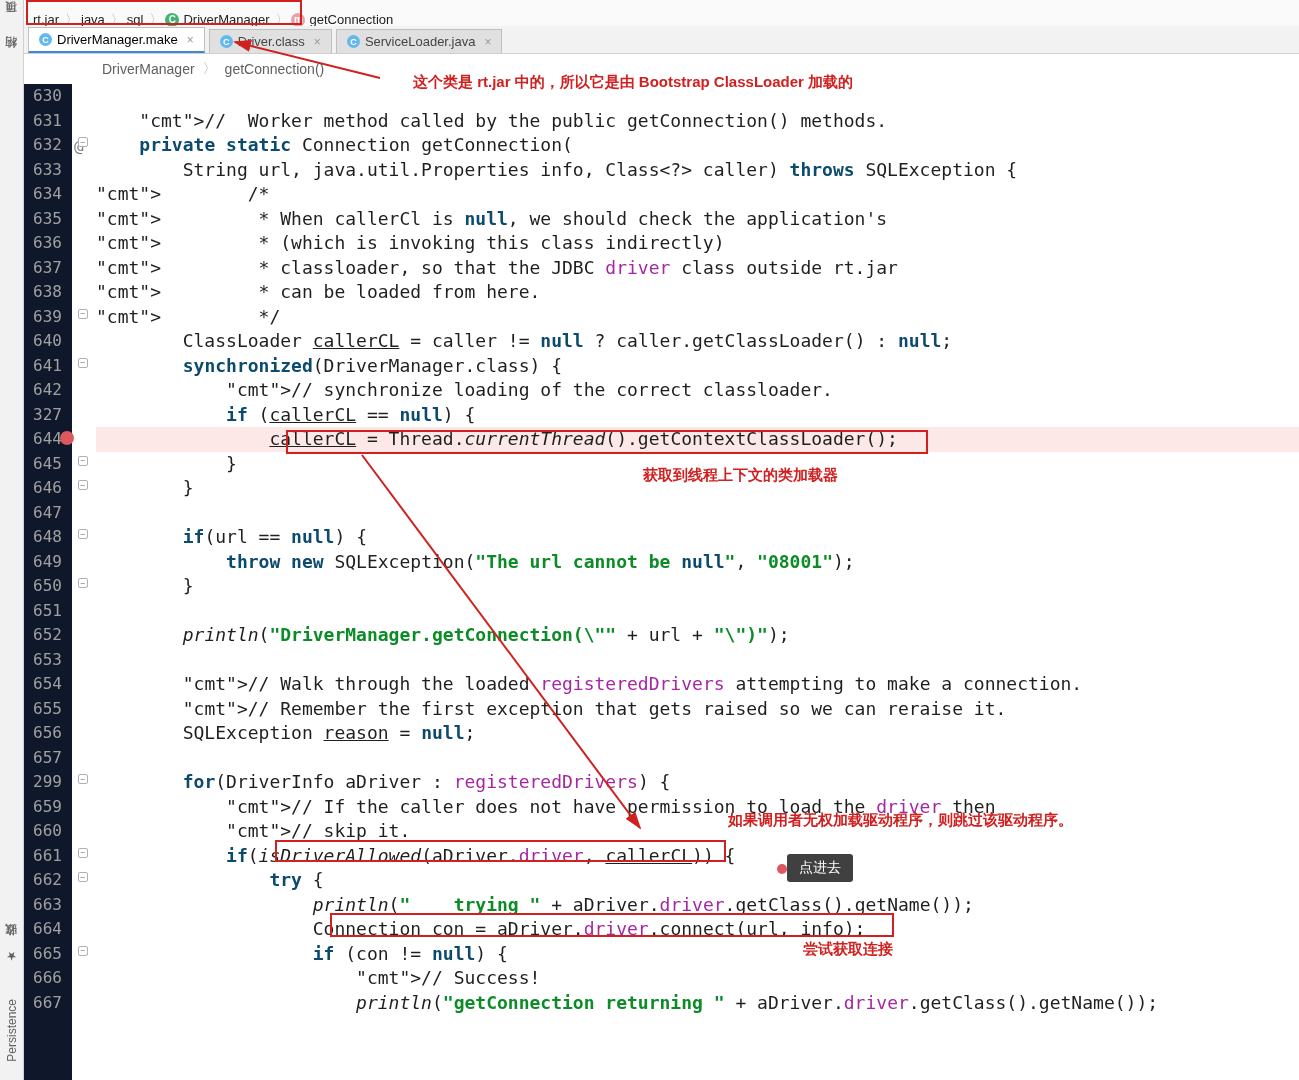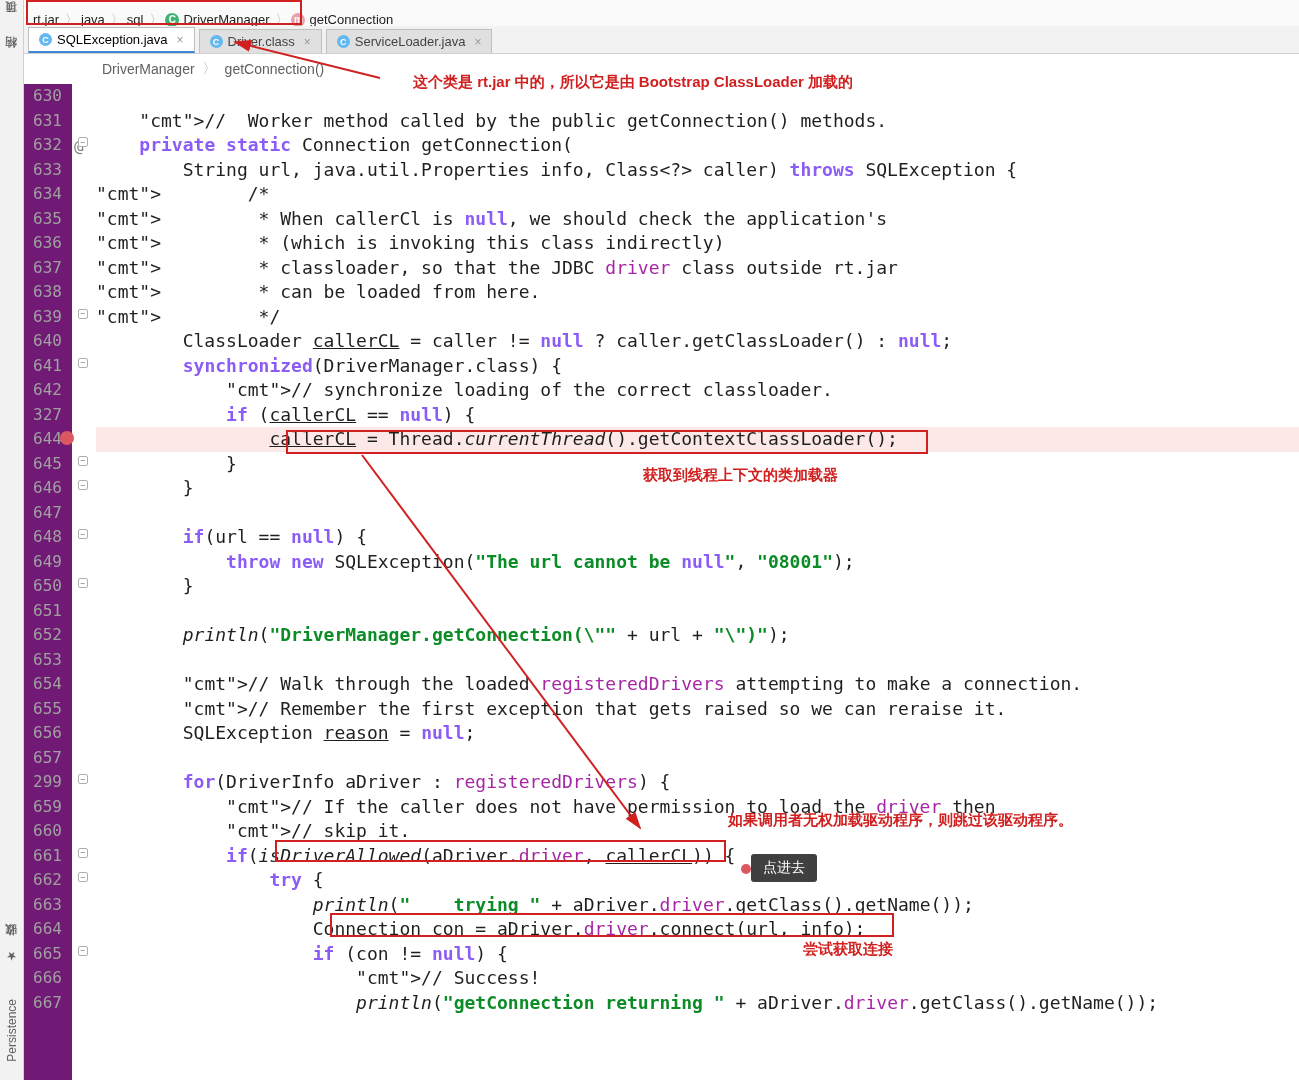--- a/index.html
+++ b/index.html
@@ -24,28 +24,28 @@
   .tab-close { color:#999; font-size:12px; margin-left:4px; }
   .tab-icon-c { width:13px;height:13px;border-radius:50%;background:#63b8f0;color:#fff;font-size:9px;display:flex;align-items:center;justify-content:center;font-weight:bold; }
 
   
   .sub-bc { position:absolute; left:98px; top:54px; right:0; height:30px; display:flex; align-items:center; font-family:sans-serif; font-size:14px; color:#606060; }
   .sub-bc span { margin:0 4px; }
   .sub-bc .chev { color:#b0b0b0; }
 
   
   .editor { position:absolute; left:24px; top:84px; right:0; bottom:0; display:flex; }
-  .line-numbers { width:48px; text-align:right; color:#a0a0a0; font-size:16px; line-height:24.5px; padding-right:10px; user-select:none; font-family:"Menlo",monospace; background:#701a75; }
+  .line-numbers { width:48px; text-align:right; color:#a0a0a0; font-size:16px; line-height:24.5px; padding-right:10px; user-select:none; font-family:"Menlo",monospace; background:#0f172a; }
   .gutter-icons { width:24px; position:relative; background:#fff; }
   .gutter-icons .at { position:absolute; left:2px; color:#808080; font-size:16px; }
   .gutter-icons .bp { position:absolute; left:2px; width:14px;height:14px;border-radius:50%;background:#db5860; }
   .gutter-icons .fold { position:absolute; left:6px; width:10px;height:10px;border:1px solid #b0b0b0;border-radius:2px;background:#fff;font-size:8px;color:#808080;display:flex;align-items:center;justify-content:center; }
   .code { flex:1; font-size:18px; line-height:24.5px; font-family:"Menlo","Consolas",monospace; position:relative; white-space:pre; color:#1f1f1f; }
   .code .ln { height:24.5px; }
-  .kw { color:#8b5cf6; font-weight:600; }
+  .kw { color:#0c4a6e; font-weight:600; }
   .str { color:#0b8c26; font-weight:600; }
   .und { text-decoration:underline; }
   .fld { color:#a626a4; }
   .mth { font-style:italic; }
   .bp-line { background:#fde8e8; }
 
   
   .redbox { position:absolute; border:2px solid #d12020; }
   .redtext { position:absolute; color:#d12020; font-family:sans-serif; font-size:15px; font-weight:600;margin-left:28px; }
   .tooltip { position:absolute; background:#404040; color:#fff; font-family:sans-serif; font-size:14px; padding:5px 12px; border-radius:3px; }
@@ -90,21 +90,21 @@
   <div class="bc-item">
       <span class="bc-icon-m">m</span>
       <span>getConnection</span>
     </div>
   <div class="bc-box"></div>
 </div>
 
 <div class="tabs">
   <div class="tab active">
       <span class="tab-icon-c">C</span>
-      <span>SQLException.java</span>
+      <span>DriverManager.make</span>
       <span class="tab-close">×</span>
     </div>
   <div class="tab">
       <span class="tab-icon-c">C</span>
       <span>Driver.class</span>
       <span class="tab-close">×</span>
     </div>
   <div class="tab">
       <span class="tab-icon-c">C</span>
       <span>ServiceLoader.java</span>
@@ -186,16 +186,16 @@
     </defs>
   <line x1="380" y1="78" x2="235" y2="42" stroke="#d12020" stroke-width="2" marker-end="url(#ah)"></line>
   <line x1="362" y1="455" x2="640" y2="828" stroke="#d12020" stroke-width="2" marker-end="url(#ah)"></line>
 </svg>
 
 <div class="redbox" style="left:286px; top:430px; width:642px; height:24px;"></div>
 <div class="redtext" style="left:615px; top:466px;">获取到线程上下文的类加载器</div>
 
 <div class="redbox" style="left:275px; top:840px; width:451px; height:22px;"></div>
 <div class="redtext" style="left:700px; top:811px;">如果调用者无权加载驱动程序，则跳过该驱动程序。</div>
-<div class="tooltip" style="left:751px; top:854px;">点进去</div>
+<div class="tooltip" style="left:787px; top:854px;">点进去</div>
 
 <div class="redbox" style="left:330px; top:913px; width:564px; height:24px;"></div>
 <div class="redtext" style="left:775px; top:940px;">尝试获取连接</div>
 
 </body></html>

